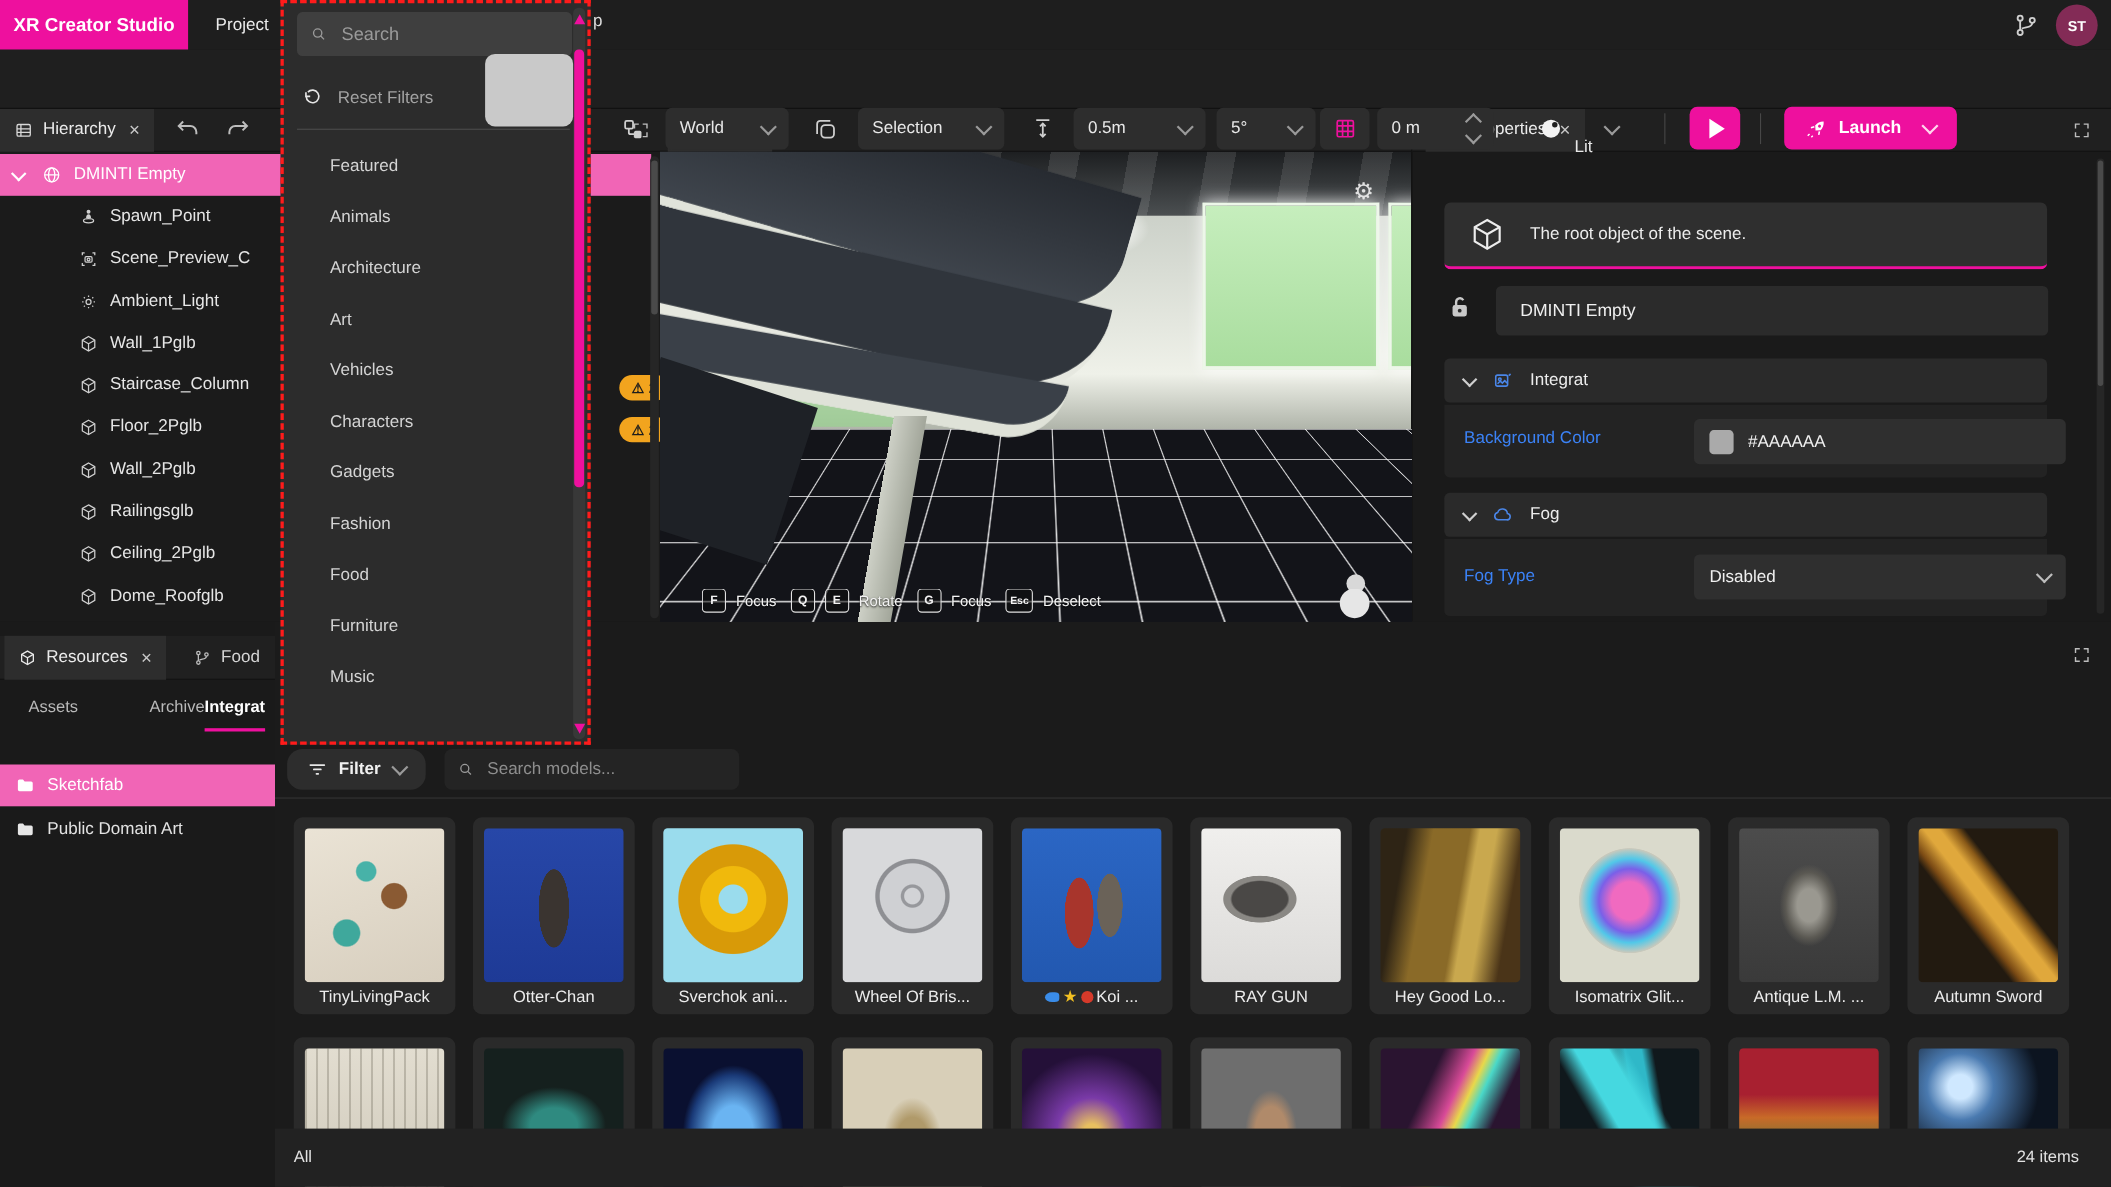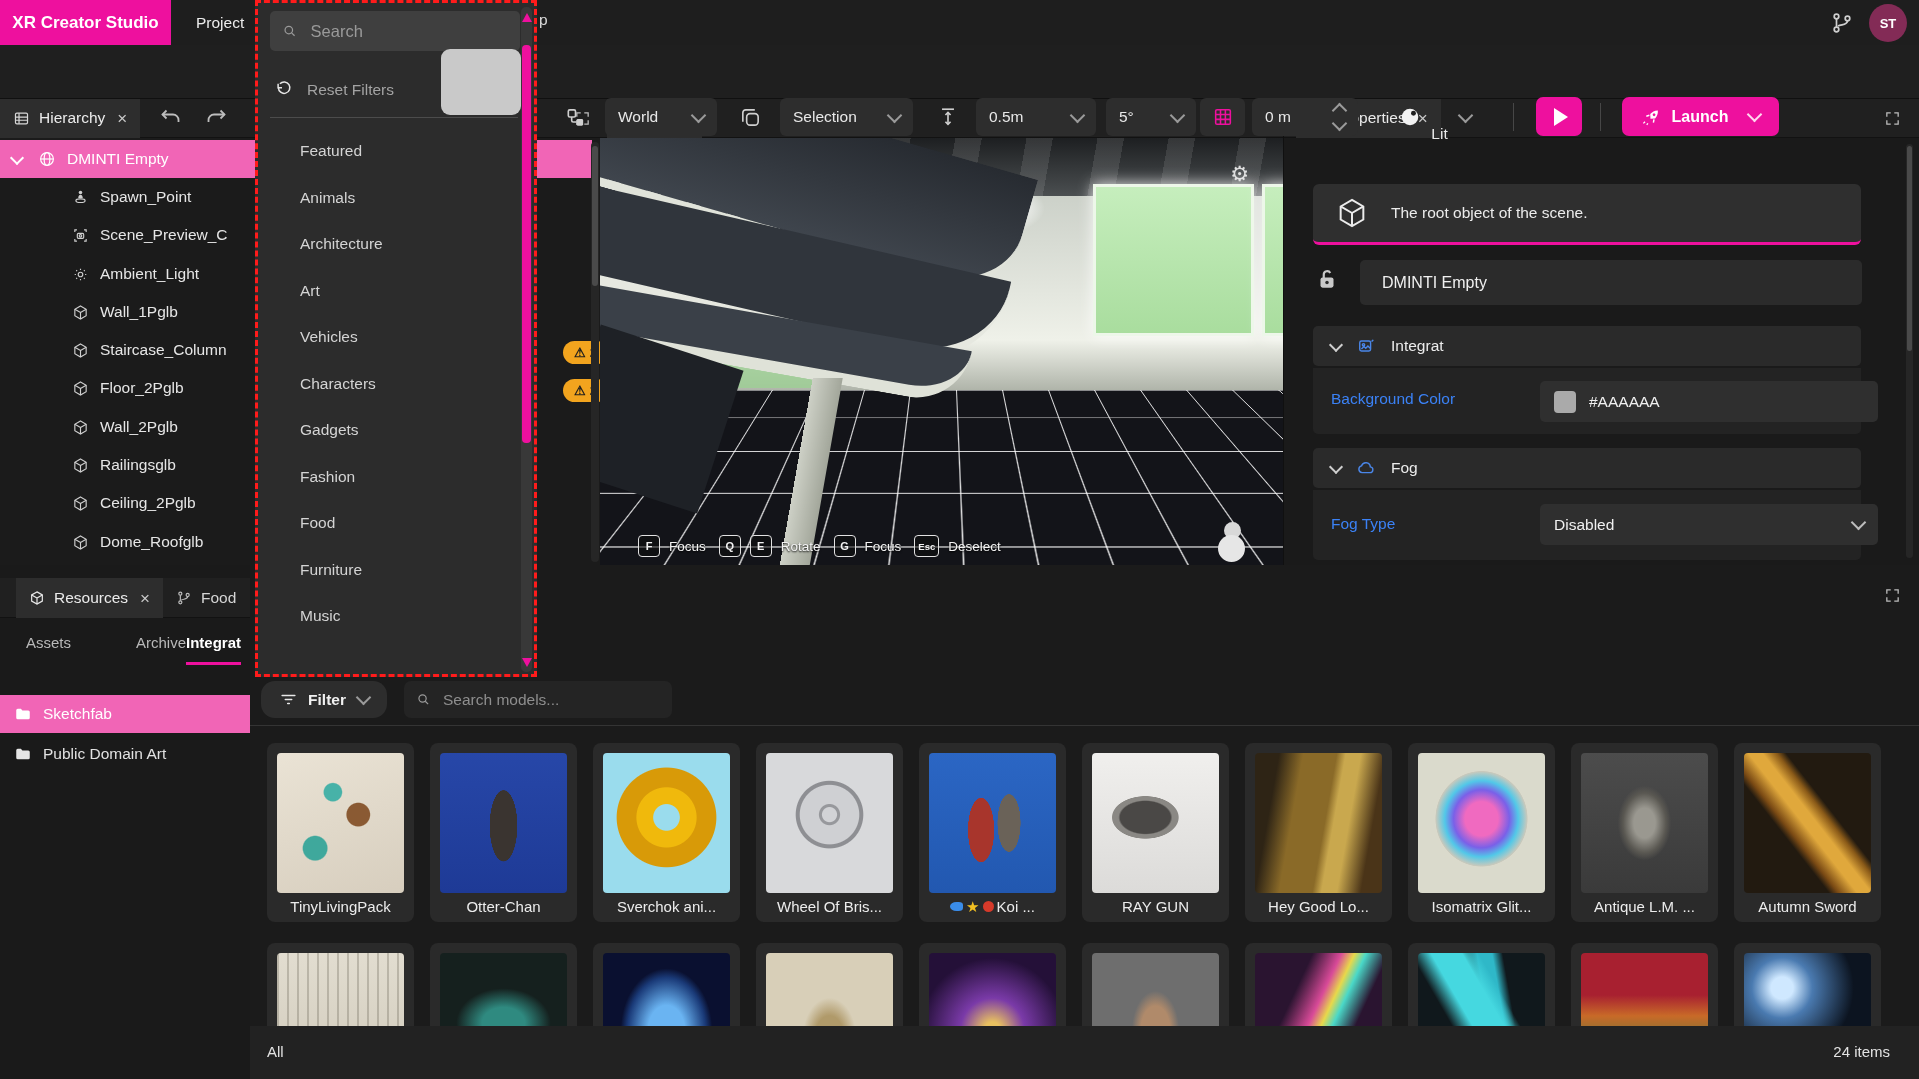--- a/index.html
+++ b/index.html
@@ -389,21 +389,21 @@
         <span>2</span>
     </div>
 
     <div class="vscroll" style="left:591px;top:44px;width:8px;height:420px;">
       <div class="vthumb" style="left:1px;top:4px;width:6px;height:140px;"></div>
     </div>
   </div>
 
   <div class="abs respanel">
     <div class="tabbar" style="left:0;top:13px;width:250px;">
-      <div class="tab" style="left:16px;">
+      <div class="tab" style="left:4px;">
         <svg width="16" height="16" viewBox="0 0 24 24" fill="none" stroke="#e8e8e8" stroke-width="1.8">
           <path d="M12 2.8l8 4.6v9.2l-8 4.6-8-4.6V7.4z"></path>
             <path d="M12 12v9.2M12 12l8-4.6M12 12 4 7.4"></path>
         </svg>
         <span>Resources</span>
         <span class="close">×</span>
       </div>
       <div class="tab ghost" style="left:170px;padding:0 6px;">
         <svg width="16" height="16" viewBox="0 0 24 24" fill="none" stroke="#bdbdbd" stroke-width="1.8">
           <circle cx="6.5" cy="5.5" r="2.3"></circle>

